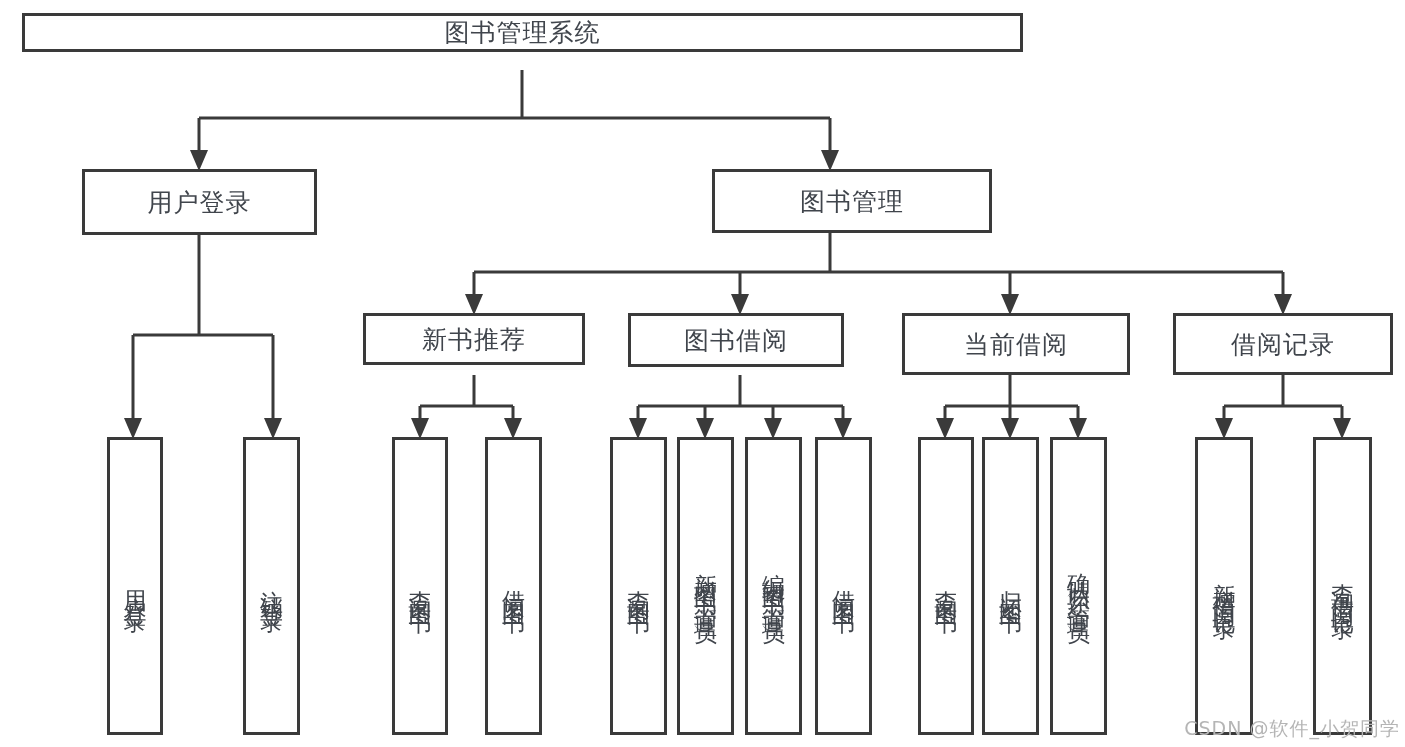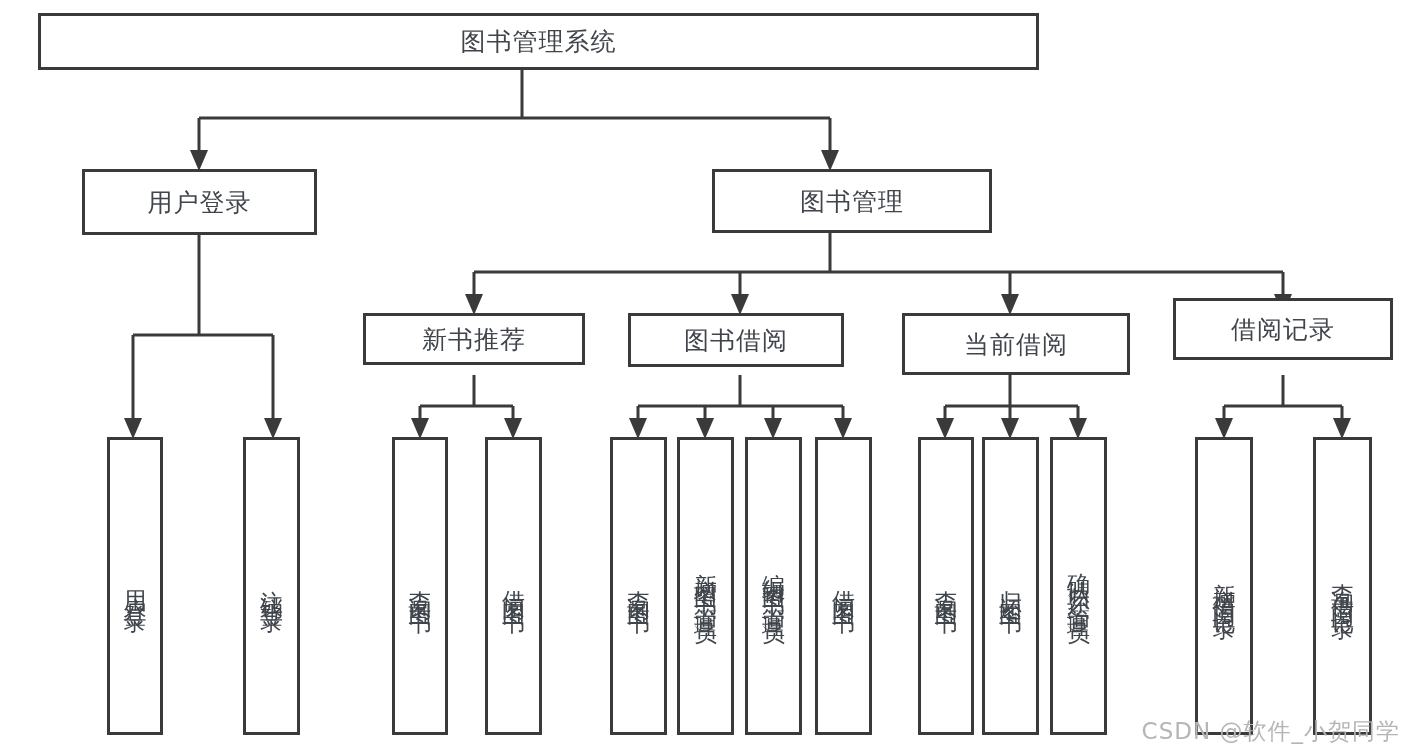--- a/index.html
+++ b/index.html
@@ -18,21 +18,21 @@
     background:#fff;display:flex;align-items:center;justify-content:center;
     color:var(--text);
   }
   .node.h{font-size:25px;letter-spacing:1px;white-space:nowrap;}
   .node.v{
     writing-mode:vertical-rl;text-orientation:mixed;
     font-size:23px;letter-spacing:7px;line-height:1;
   }
   .watermark{
     position:absolute;top:716px;right:5px;z-index:5;
-    font-size:23px;letter-spacing:1px;color:var(--wm);white-space:nowrap;text-align:center;
+    font-size:19px;letter-spacing:1px;color:var(--wm);white-space:nowrap;text-align:center;
   }
 </style>
 </head>
 <body>
 
 <div class="stage">
 
   <svg class="connectors" width="1405" height="747" aria-hidden="true">
     <path class="l" d="
       M522 70 V118 M199 118 H830 M199 118 V151 M830 118 V151
@@ -48,29 +48,29 @@
       M1001 294 H1019 L1010 315 Z  M1274 294 H1292 L1283 315 Z
       M124 418 H142 L133 439 Z  M264 418 H282 L273 439 Z
       M411 418 H429 L420 439 Z  M504 418 H522 L513 439 Z
       M629 418 H647 L638 439 Z  M696 418 H714 L705 439 Z
       M764 418 H782 L773 439 Z  M834 418 H852 L843 439 Z
       M936 418 H954 L945 439 Z  M1001 418 H1019 L1010 439 Z
       M1069 418 H1087 L1078 439 Z  M1215 418 H1233 L1224 439 Z
       M1333 418 H1351 L1342 439 Z"></path>
   </svg>
 
-  <div class="node h" style="left:38px;top:13px;width:1001px;height:57px">图书管理系统</div>
+  <div class="node h" style="left:22px;top:13px;width:1001px;height:39px">图书管理系统</div>
 
   <div class="node h" style="left:82px;top:169px;width:235px;height:66px">用户登录</div>
   <div class="node h" style="left:712px;top:169px;width:280px;height:64px">图书管理</div>
 
   <div class="node h" style="left:363px;top:313px;width:222px;height:52px">新书推荐</div>
   <div class="node h" style="left:628px;top:313px;width:216px;height:54px">图书借阅</div>
   <div class="node h" style="left:902px;top:313px;width:228px;height:62px">当前借阅</div>
-  <div class="node h" style="left:1173px;top:298px;width:220px;height:62px">借阅记录</div>
+  <div class="node h" style="left:1173px;top:313px;width:220px;height:62px">借阅记录</div>
 
   <div class="node v" style="left:107px;top:437px;width:56px;height:298px">用户登录</div>
   <div class="node v" style="left:243px;top:437px;width:57px;height:298px">注销登录</div>
 
   <div class="node v" style="left:392px;top:437px;width:56px;height:298px">查询图书</div>
   <div class="node v" style="left:485px;top:437px;width:57px;height:298px">借阅图书</div>
 
   <div class="node v" style="left:610px;top:437px;width:57px;height:298px">查询图书</div>
   <div class="node v" style="left:677px;top:437px;width:57px;height:298px">新增图书（管理员）</div>
   <div class="node v" style="left:745px;top:437px;width:57px;height:298px">编辑图书（管理员）</div>

